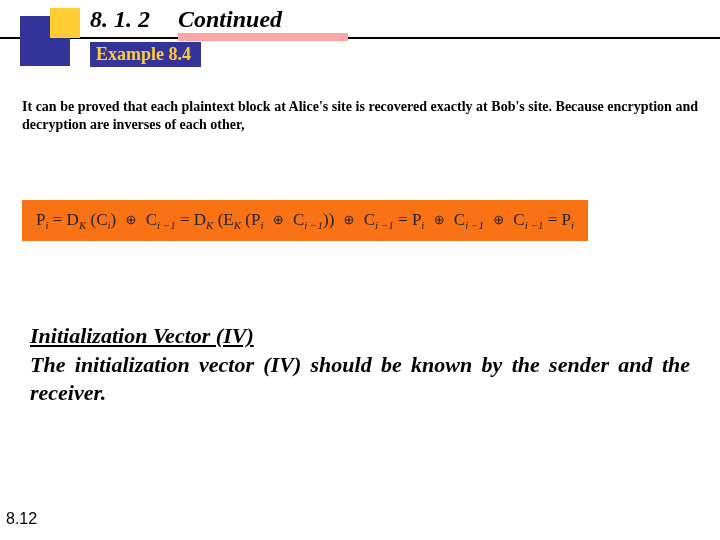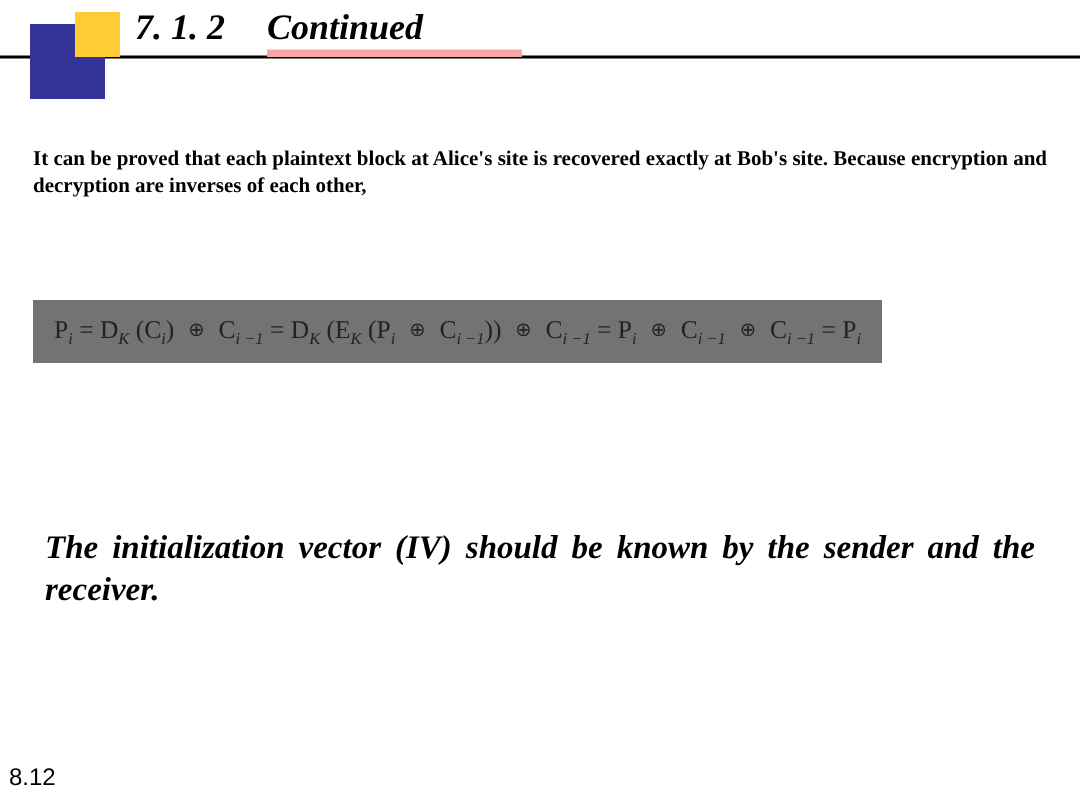--- a/index.html
+++ b/index.html
@@ -43,21 +43,21 @@
     font-style: italic;
     color: #000;
     z-index: 3;
   }
   .title-num {
     font-style: italic;
     display: inline-block;
     width: 82px;
   }
   .title-row .underline {
-    border-bottom: 5px solid #fca5a5;
+    border-bottom: 8px solid #fca5a5;
     display: inline-block;
     padding-bottom: 0px;
     min-width: 170px;
   }
   .hr1 {
     position: absolute;
     left: 0;
     top: 37px;
     width: 720px;
     height: 2px;
@@ -85,21 +85,21 @@
     font-size: 14px;
     font-weight: bold;
     color: #000;
     text-align: justify;
     line-height: 1.32;
   }
   .formula-wrap {
     position: absolute;
     left: 22px;
     top: 200px;
-    background: #737373;
+    background: #f97316;
     padding: 10px 14px 10px 14px;
     font-family: 'Times New Roman', serif;
     font-size: 17px;
     color: #222;
     white-space: nowrap;
   }
   .formula-wrap sub {
     font-size: 11px;
     vertical-align: sub;
     font-style: italic;
@@ -137,39 +137,40 @@
   }
 </style>
 </head>
 <body>
 
 <div class="header">
   <div class="hr1"></div>
   <div class="decor-box"></div>
   <div class="decor-yellow"></div>
   <div class="title-row">
-    <span class="title-num">7. 1. 2</span>
+    <span class="title-num">8. 1. 2</span>
     <span class="underline">Continued</span>
   </div>
+  <div class="example-tag">Example 8.4</div>
 </div>
 
 <div class="body-text">It can be proved that each plaintext block at Alice's site is recovered exactly at Bob's site. Because encryption and decryption are inverses of each other,</div>
 
 <div class="formula-wrap">
   P<sub><span>i</span></sub> = D<sub>K</sub> (C<sub><span>i</span></sub>)
   <span class="op">⊕</span>
   C<sub><span>i −1</span></sub> = D<sub>K</sub> (E<sub>K</sub> (P<sub><span>i</span></sub>
   <span class="op">⊕</span>
   C<sub><span>i −1</span></sub>))
   <span class="op">⊕</span>
   C<sub><span>i −1</span></sub> = P<sub><span>i</span></sub>
   <span class="op">⊕</span>
   C<sub><span>i −1</span></sub>
   <span class="op">⊕</span>
   C<sub><span>i −1</span></sub> = P<sub><span>i</span></sub>
 </div>
 
 <div class="iv-block">
-  <br>
+  <span class="iv-heading">Initialization Vector (IV)</span><br>
   <span>The initialization vector (IV) should be known by the sender and the receiver.</span>
 </div>
 
 <div class="page-num">8.12</div>
 
 </body></html>

